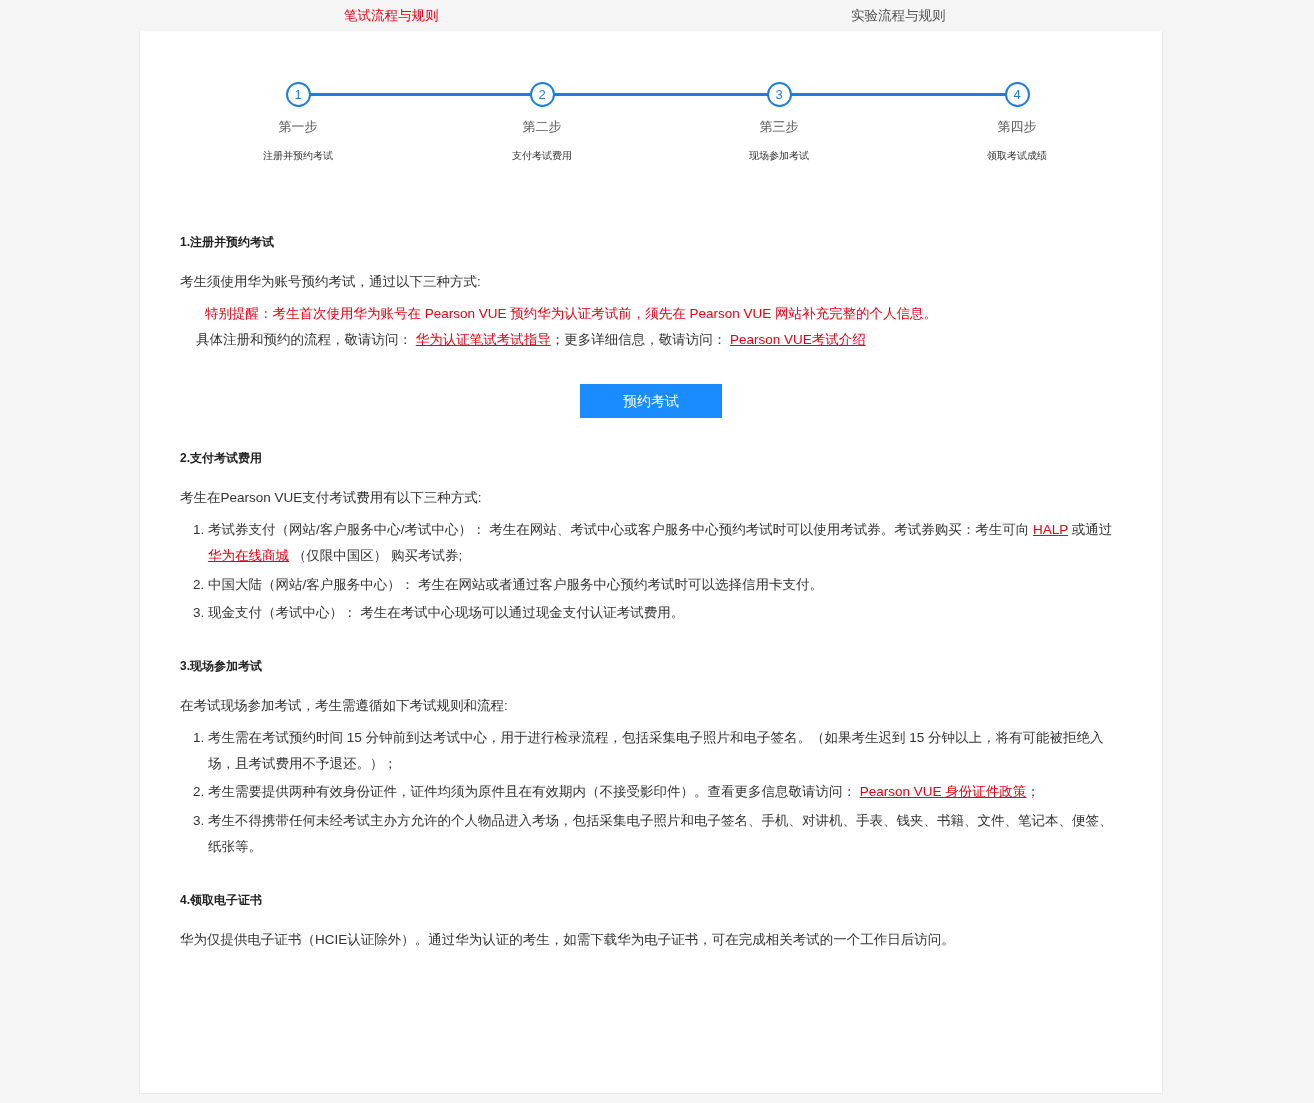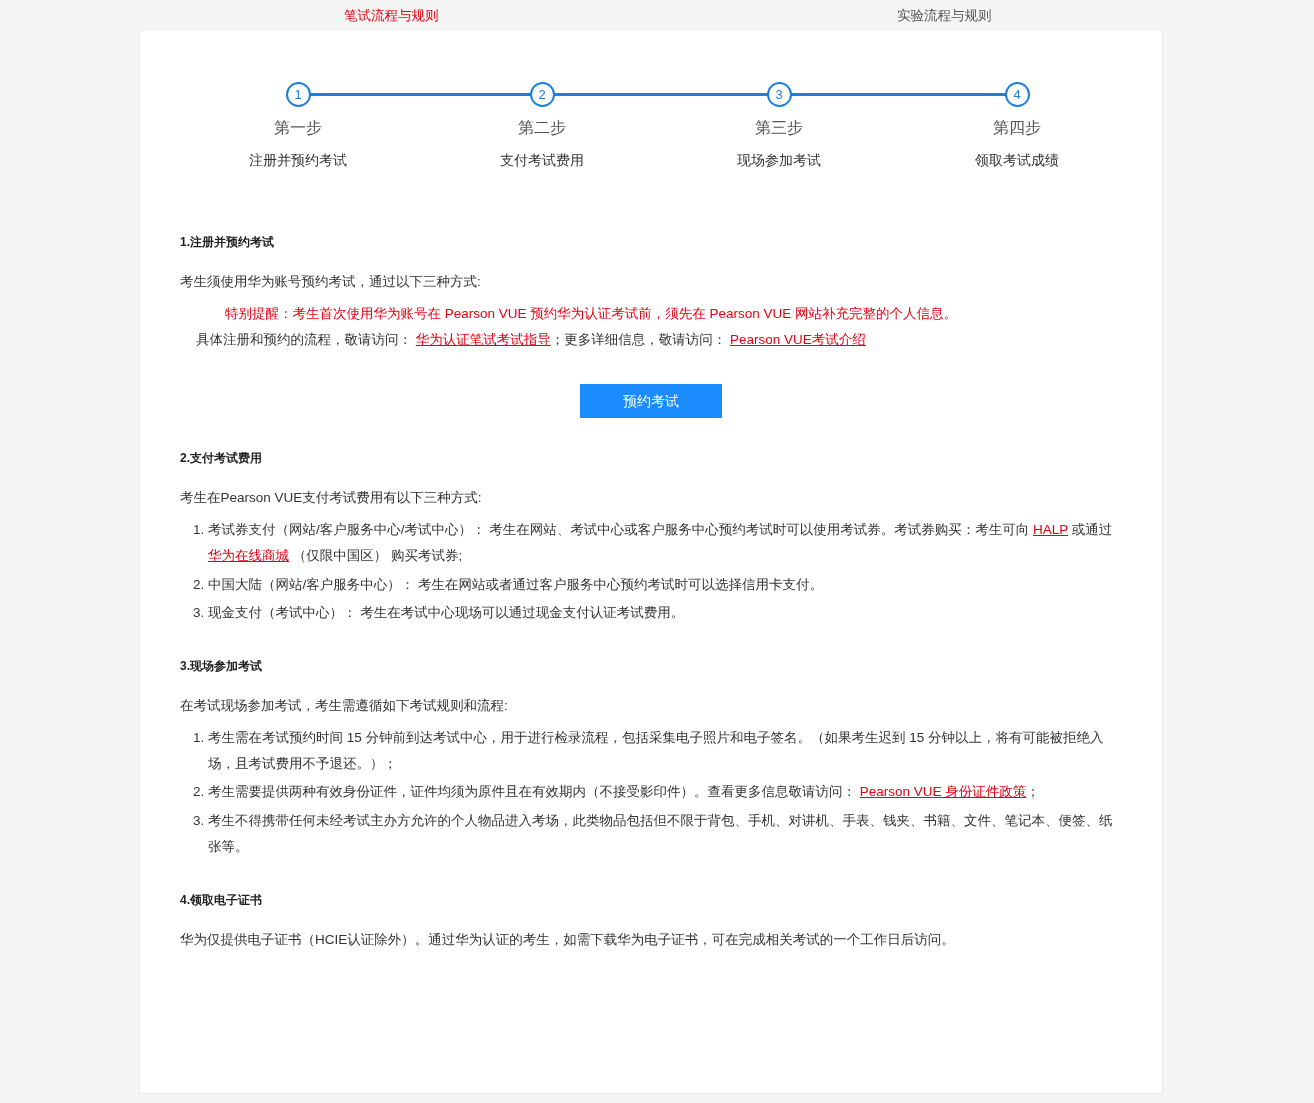--- a/index.html
+++ b/index.html
@@ -27,21 +27,21 @@
   .tab {
     font-size: 13.5px;
     color: #555;
     cursor: pointer;
     white-space: nowrap;
     position: absolute;
     top: 7px;
   }
   .tab.active { color: #e60012; }
   .tab-1 { left: 344px; }
-  .tab-2 { left: 897px; text-align: center; }
+  .tab-2 { left: 851px; text-align: center; }
 
   
   .card {
     position: absolute;
     left: 139px;
     top: 31px;
     width: 1024px;
     min-height: 1063px;
     background: #ffffff;
     border: 1px solid #e8e8e8;
@@ -80,26 +80,26 @@
     background: #ffffff;
     color: #1c7fe0;
     font-size: 13px;
     line-height: 21px;
     margin: 0 auto;
     position: relative;
     z-index: 2;
   }
   .step-sub {
     margin-top: 11px;
-    font-size: 16px;
+    font-size: 13px;
     color: #555;
   }
   .step-label {
     margin-top: 13px;
-    font-size: 14px;
+    font-size: 10px;
     color: #333;
   }
 
   
   .body {
     padding: 0 40px 40px 40px;
   }
   h2.sec-title {
     font-size: 12px;
     font-weight: bold;
@@ -117,21 +117,21 @@
     padding-left: 28px;
     font-size: 13.5px;
     line-height: 1.95;
     color: #333;
   }
   ol.list > li { margin-bottom: 2px; }
   .note-red {
     color: #e60012;
     font-size: 13.5px;
     line-height: 1.95;
-    margin-left: 45px;
+    margin-left: 25px;
   }
   .note-plain {
     color: #333;
     font-size: 13.5px;
     line-height: 1.95;
     margin-left: 16px;
   }
   a.link {
     color: #1c7fe0;
     text-decoration: underline;
@@ -215,21 +215,21 @@
         <li><span>考试券支付（网站/客户服务中心/考试中心）： 考生在网站、考试中心或客户服务中心预约考试时可以使用考试券。考试券购买：考生可向 </span><a class="link-red">HALP</a><span> 或通过 </span><a class="link-red">华为在线商城</a><span> （仅限中国区） 购买考试券;</span></li>
         <li>中国大陆（网站/客户服务中心）： 考生在网站或者通过客户服务中心预约考试时可以选择信用卡支付。</li>
         <li>现金支付（考试中心）： 考生在考试中心现场可以通过现金支付认证考试费用。</li>
       </ol>
 
       <h2 class="sec-title">3.现场参加考试</h2>
       <p class="lead">在考试现场参加考试，考生需遵循如下考试规则和流程:</p>
       <ol class="list">
         <li>考生需在考试预约时间 15 分钟前到达考试中心，用于进行检录流程，包括采集电子照片和电子签名。（如果考生迟到 15 分钟以上，将有可能被拒绝入场，且考试费用不予退还。）；</li>
         <li><span>考生需要提供两种有效身份证件，证件均须为原件且在有效期内（不接受影印件）。查看更多信息敬请访问： </span><a class="link-red">Pearson VUE 身份证件政策</a><span>；</span></li>
-        <li>考生不得携带任何未经考试主办方允许的个人物品进入考场，此类物品包括但不限于背包、手机、对讲机、手表、钱夹、书籍、文件、笔记本、便签、纸张等。</li>
+        <li>考生不得携带任何未经考试主办方允许的个人物品进入考场，包括采集电子照片和电子签名、手机、对讲机、手表、钱夹、书籍、文件、笔记本、便签、纸张等。</li>
       </ol>
 
       <h2 class="sec-title">4.领取电子证书</h2>
       <p class="lead">华为仅提供电子证书（HCIE认证除外）。通过华为认证的考生，如需下载华为电子证书，可在完成相关考试的一个工作日后访问。</p>
       <div class="btn-wrap">
         
       </div>
 
     </div>
   </div>

